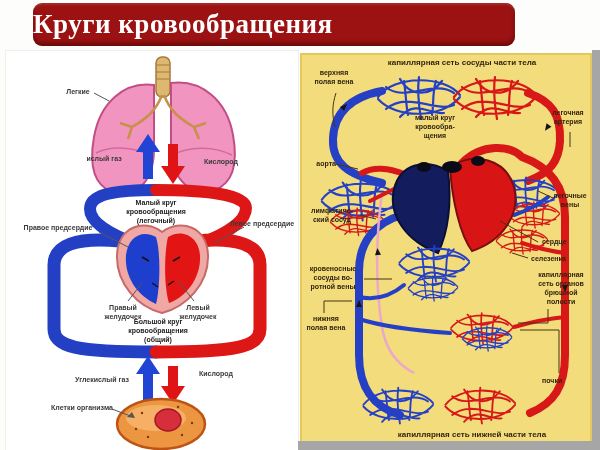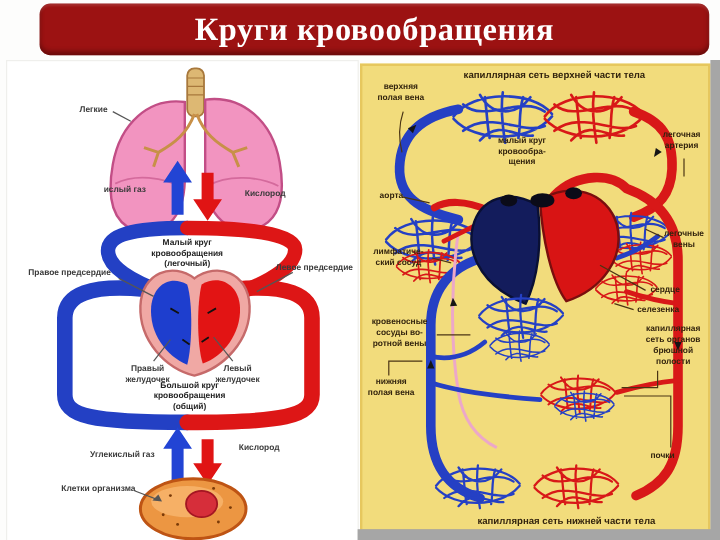--- a/index.html
+++ b/index.html
@@ -1,19 +1,19 @@
 <!DOCTYPE html>
 <html><head>
 <meta charset="utf-8">
 <style>
   html,body{margin:0;padding:0;}
   .page{position:relative;width:600px;height:450px;background:#FDFDFC;overflow:hidden;
         font-family:"Liberation Sans",sans-serif;}
-  .banner{position:absolute;left:33px;top:3px;width:558px;height:43px;background:#9C1212;
-          border-radius:9px;display:flex;align-items:center;justify-content:center;
+  .banner{position:absolute;left:33px;top:3px;width:482px;height:43px;background:#9C1212;
+          border-radius:9px;display:flex;align-items:center;justify-content:flex-start;
           box-shadow:inset 0 -3px 4px rgba(40,0,0,.45), inset 0 2px 2px rgba(255,255,255,.12);}
   .banner span{color:#FFFFFF;font-family:"Liberation Serif",serif;font-weight:700;
                font-size:27px;letter-spacing:.5px;}
   .panel{position:absolute;}
   .panel-left{left:5px;top:50px;width:292px;height:400px;background:#FFFFFF;border:1px solid #EFEFEC;}
   .panel-right{left:300px;top:53px;width:292px;height:390px;background:#F2DC7C;
                border:2px solid #E6C75E;box-sizing:border-box;}
   .gray-strip{position:absolute;background:#A6A6A6;}
   .strip-bottom{left:298px;top:441px;width:302px;height:9px;}
   .strip-right{left:592px;top:50px;width:8px;height:400px;}
@@ -198,21 +198,21 @@
         <path d="M226,203 L210,198"></path>
         <path d="M246,254 L246,268 L216,268"></path>
         <path d="M22,258 L22,246 L50,246"></path>
         <path d="M218,275 L257,275 L257,318"></path>
         <path d="M33,109 L56,114"></path>
         <path d="M58,160 L74,164"></path>
         <path d="M62,224 L90,224"></path>
       </g>
     </svg>
 
-    <div class="lbl cap" style="left:30px;top:3px;width:260px;">капиллярная сеть верхней части тела</div>
+    <div class="lbl cap" style="left:30px;top:3px;width:260px;">капиллярная сеть сосуды части тела</div>
     <div class="lbl" style="left:4px;top:13px;width:56px;">верхняя
 полая вена</div>
     <div class="lbl" style="left:98px;top:58px;width:70px;">малый круг
 кровообра-
 щения</div>
     <div class="lbl" style="left:242px;top:53px;width:48px;">легочная
 артерия</div>
     <div class="lbl" style="left:2px;top:104px;width:32px;text-align:right;">аорта</div>
     <div class="lbl" style="left:0px;top:151px;width:60px;">лимфатиче-
 ский сосуд</div>

